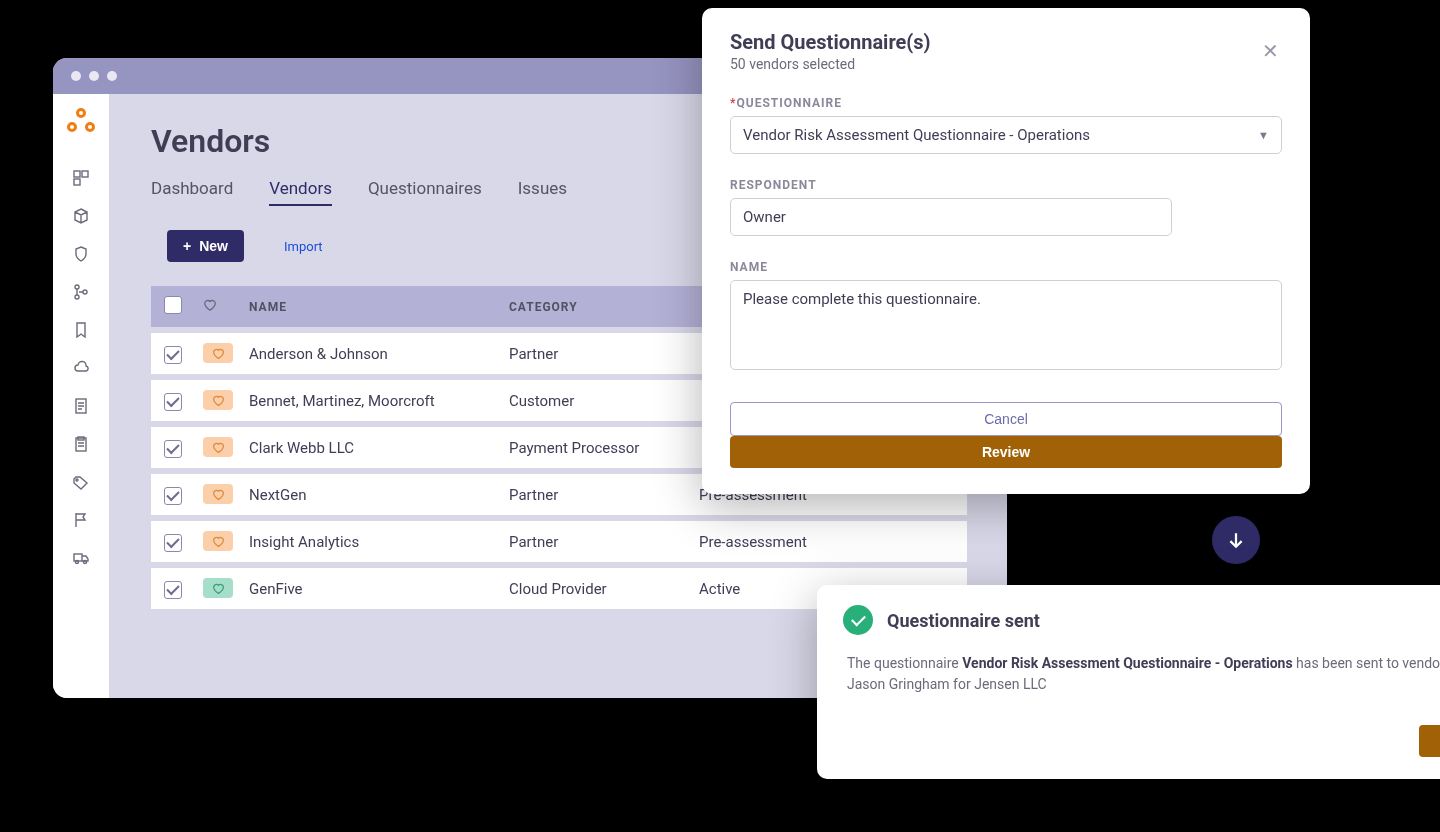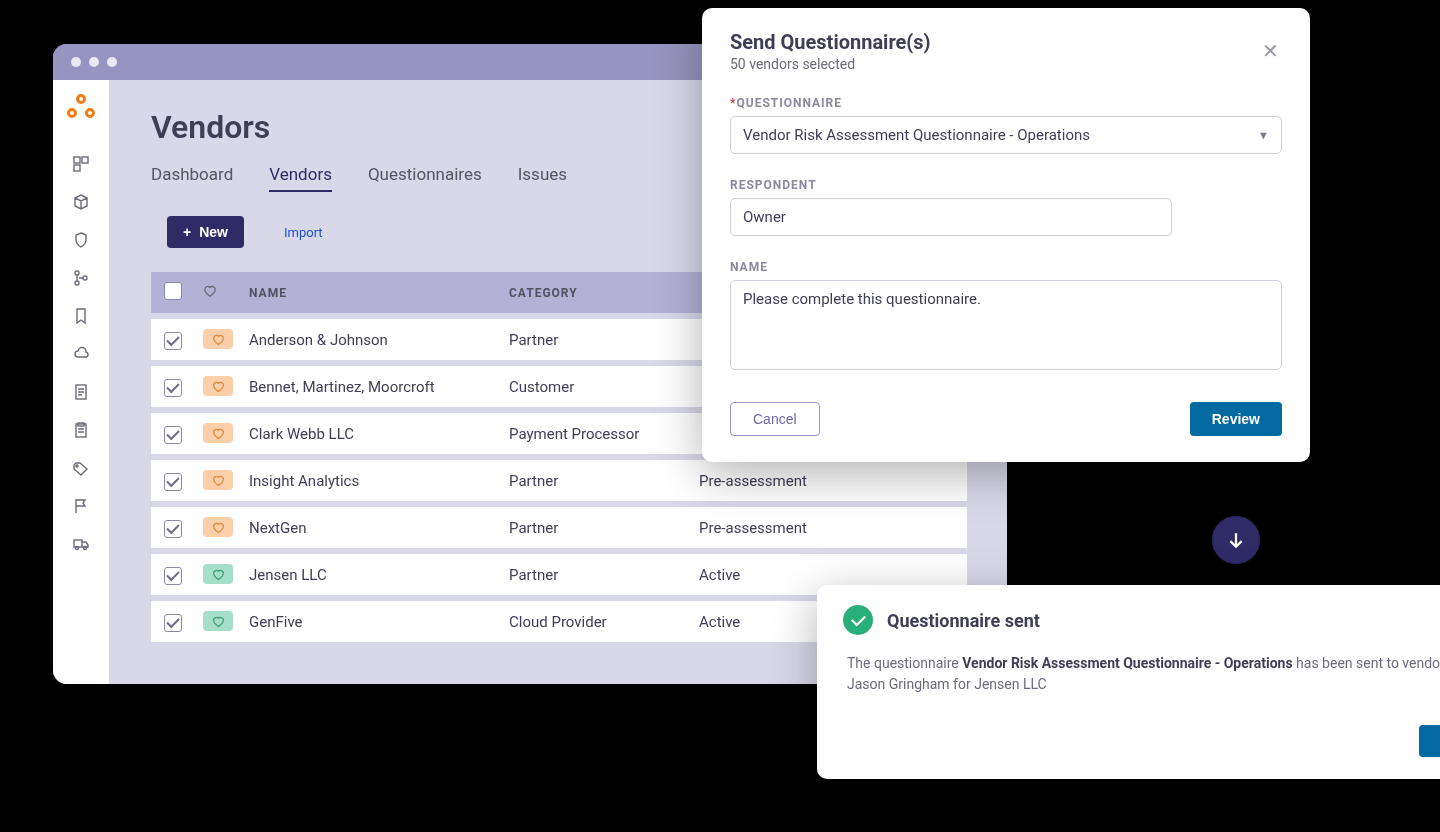--- a/index.html
+++ b/index.html
@@ -7,21 +7,21 @@
     font-family: -apple-system, BlinkMacSystemFont, "Segoe UI", Roboto, sans-serif;
     background: #000;
     width: 1440px;
     height: 832px;
     position: relative;
     overflow: hidden;
   }
   .app-window {
     position: absolute;
     left: 53px;
-    top: 44px;
+    top: 58px;
     width: 954px;
     height: 640px;
     background: #D8D8E9;
     border-radius: 14px;
     overflow: hidden;
     box-shadow: 0 8px 40px rgba(0,0,0,0.2);
   }
   .titlebar {
     height: 36px;
     background: #9694C0;
@@ -178,32 +178,32 @@
     font-size: 15px;
     color: #3F3E55;
     font-family: inherit;
     background:#fff;
   }
   .select { position:relative; display:flex; align-items:center; justify-content:space-between; cursor:pointer; }
   .select::after {
     content:"▼"; font-size:11px; color:#7a798c;
   }
   .textarea { height: 90px; resize: none; }
-  .btn-row { display:flex; justify-content:space-between; margin-top: 28px; }
+  .btn-row { display:flex; justify-content:space-between; margin-top: 28px; flex-direction: column; }
   .btn-cancel {
     border: 1px solid #9997C5;
     background: #fff;
     color: #6D6BA6;
     border-radius: 4px;
     padding: 8px 22px;
     font-size: 14px;
     cursor:pointer;
   }
   .btn-primary {
-    background: #0369a1;
+    background: #a16207;
     color: #fff;
     border: none;
     border-radius: 4px;
     padding: 8px 22px;
     font-size: 14px;
     font-weight: 600;
     cursor:pointer;
   }
 
   
@@ -392,45 +392,34 @@
               <td class="col-cat">Payment Processor</td>
               <td class="col-status"></td>
             </tr>
             <tr class="table-row">
               <td class="col-chk"><span class="chk checked"></span></td>
               <td class="col-heart"><span class="heart-badge orange">
                   <svg viewBox="0 0 16 16" fill="none" stroke="#E28B3F" stroke-width="1.6">
                     <path d="M8 14s-6-4-6-8a3.5 3.5 0 016-2 3.5 3.5 0 016 2c0 4-6 8-6 8z"></path>
                   </svg>
                 </span></td>
+              <td class="col-name">NextGen</td>
+              <td class="col-cat">Partner</td>
+              <td class="col-status">Pre-assessment</td>
+            </tr>
+            <tr class="table-row">
+              <td class="col-chk"><span class="chk checked"></span></td>
+              <td class="col-heart"><span class="heart-badge orange">
+                  <svg viewBox="0 0 16 16" fill="none" stroke="#E28B3F" stroke-width="1.6">
+                    <path d="M8 14s-6-4-6-8a3.5 3.5 0 016-2 3.5 3.5 0 016 2c0 4-6 8-6 8z"></path>
+                  </svg>
+                </span></td>
               <td class="col-name">Insight Analytics</td>
               <td class="col-cat">Partner</td>
               <td class="col-status">Pre-assessment</td>
-            </tr>
-            <tr class="table-row">
-              <td class="col-chk"><span class="chk checked"></span></td>
-              <td class="col-heart"><span class="heart-badge orange">
-                  <svg viewBox="0 0 16 16" fill="none" stroke="#E28B3F" stroke-width="1.6">
-                    <path d="M8 14s-6-4-6-8a3.5 3.5 0 016-2 3.5 3.5 0 016 2c0 4-6 8-6 8z"></path>
-                  </svg>
-                </span></td>
-              <td class="col-name">NextGen</td>
-              <td class="col-cat">Partner</td>
-              <td class="col-status">Pre-assessment</td>
-            </tr>
-            <tr class="table-row">
-              <td class="col-chk"><span class="chk checked"></span></td>
-              <td class="col-heart"><span class="heart-badge teal">
-                  <svg viewBox="0 0 16 16" fill="none" stroke="#3FA07C" stroke-width="1.6">
-                    <path d="M8 14s-6-4-6-8a3.5 3.5 0 016-2 3.5 3.5 0 016 2c0 4-6 8-6 8z"></path>
-                  </svg>
-                </span></td>
-              <td class="col-name">Jensen LLC</td>
-              <td class="col-cat">Partner</td>
-              <td class="col-status">Active</td>
             </tr>
             <tr class="table-row">
               <td class="col-chk"><span class="chk checked"></span></td>
               <td class="col-heart"><span class="heart-badge teal">
                   <svg viewBox="0 0 16 16" fill="none" stroke="#3FA07C" stroke-width="1.6">
                     <path d="M8 14s-6-4-6-8a3.5 3.5 0 016-2 3.5 3.5 0 016 2c0 4-6 8-6 8z"></path>
                   </svg>
                 </span></td>
               <td class="col-name">GenFive</td>
               <td class="col-cat">Cloud Provider</td>

